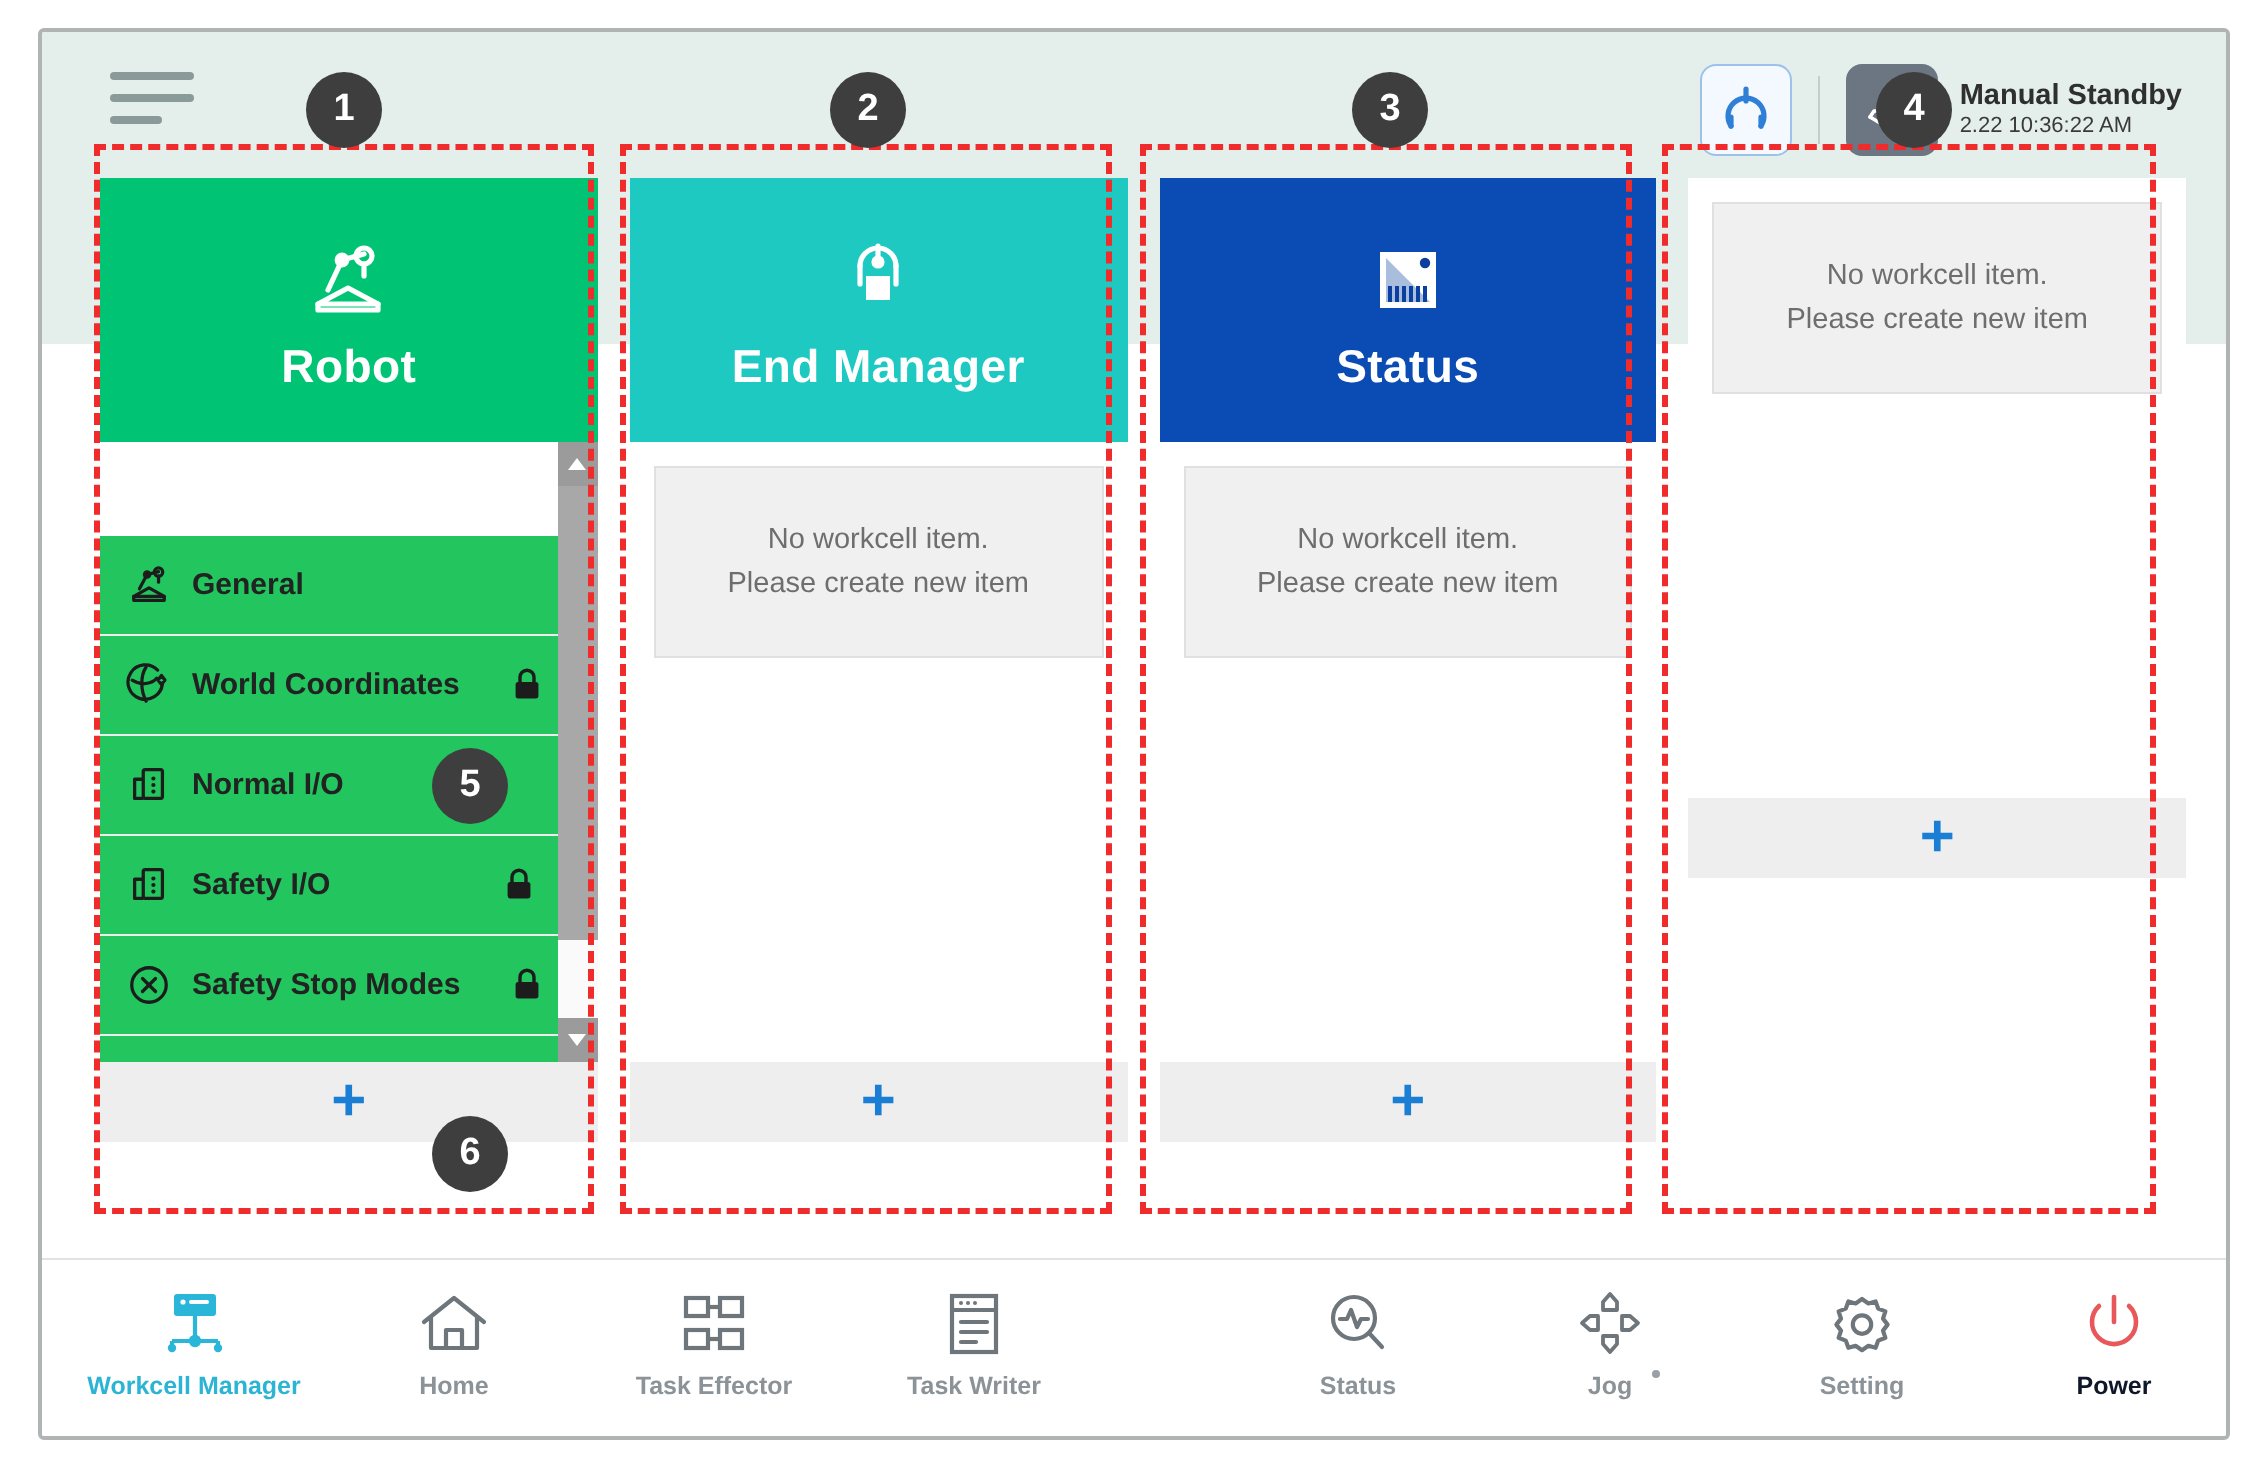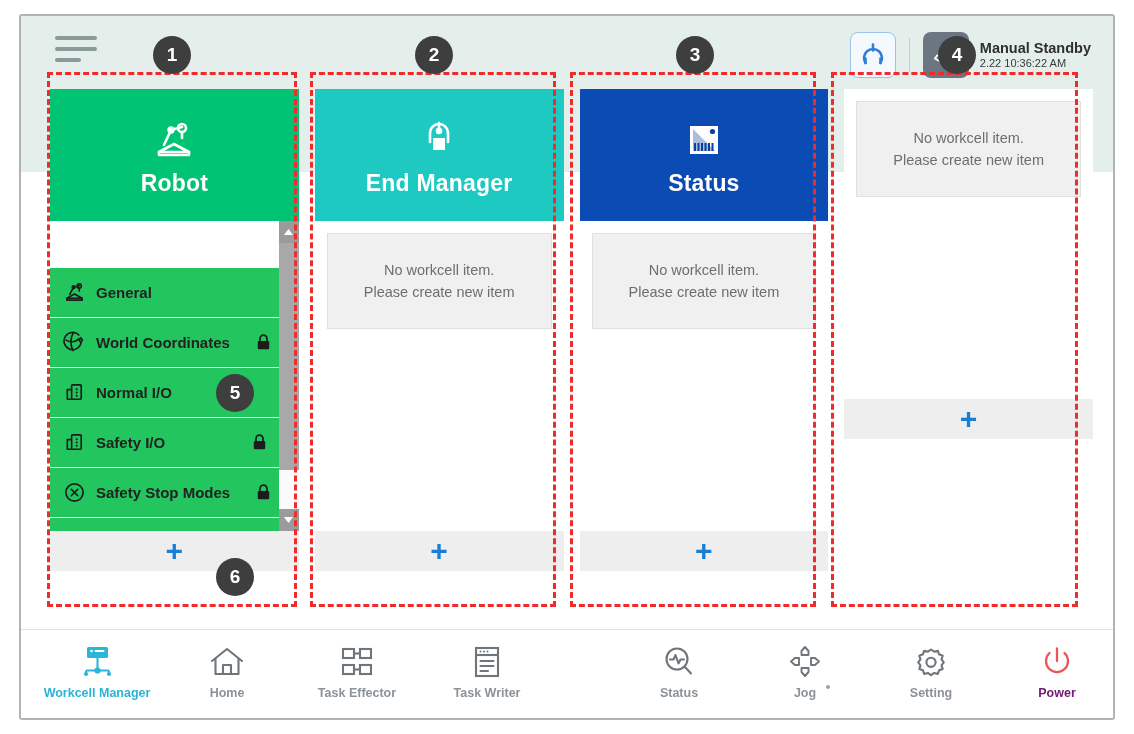--- a/index.html
+++ b/index.html
@@ -124,21 +124,21 @@
   }
   .nav-group{position:absolute;top:10px;display:flex;}
   #nav-left{left:30px;gap:38px;}
   #nav-right{right:10px;gap:34px;}
   .nav-item{
     width:92px;display:flex;flex-direction:column;align-items:center;cursor:pointer;
   }
   .nav-ico{height:44px;display:flex;align-items:center;justify-content:center;}
   .nav-label{font-size:12.5px;font-weight:bold;color:#8b9399;margin-top:2px;white-space:nowrap;}
   .nav-item.active .nav-label{color:#2cb4d4;}
-  .nav-item.power .nav-label{color:#701a75;}
+  .nav-item.power .nav-label{color:#0f172a;}
   #jog-dot{position:absolute;left:805px;top:55px;width:4px;height:4px;border-radius:50%;background:#9aa0a5;}
 
   
   .dash{
     position:absolute;
     border:3px dashed #ef2b2b;
     box-sizing:border-box;
     pointer-events:none;
   }
   .badge{

